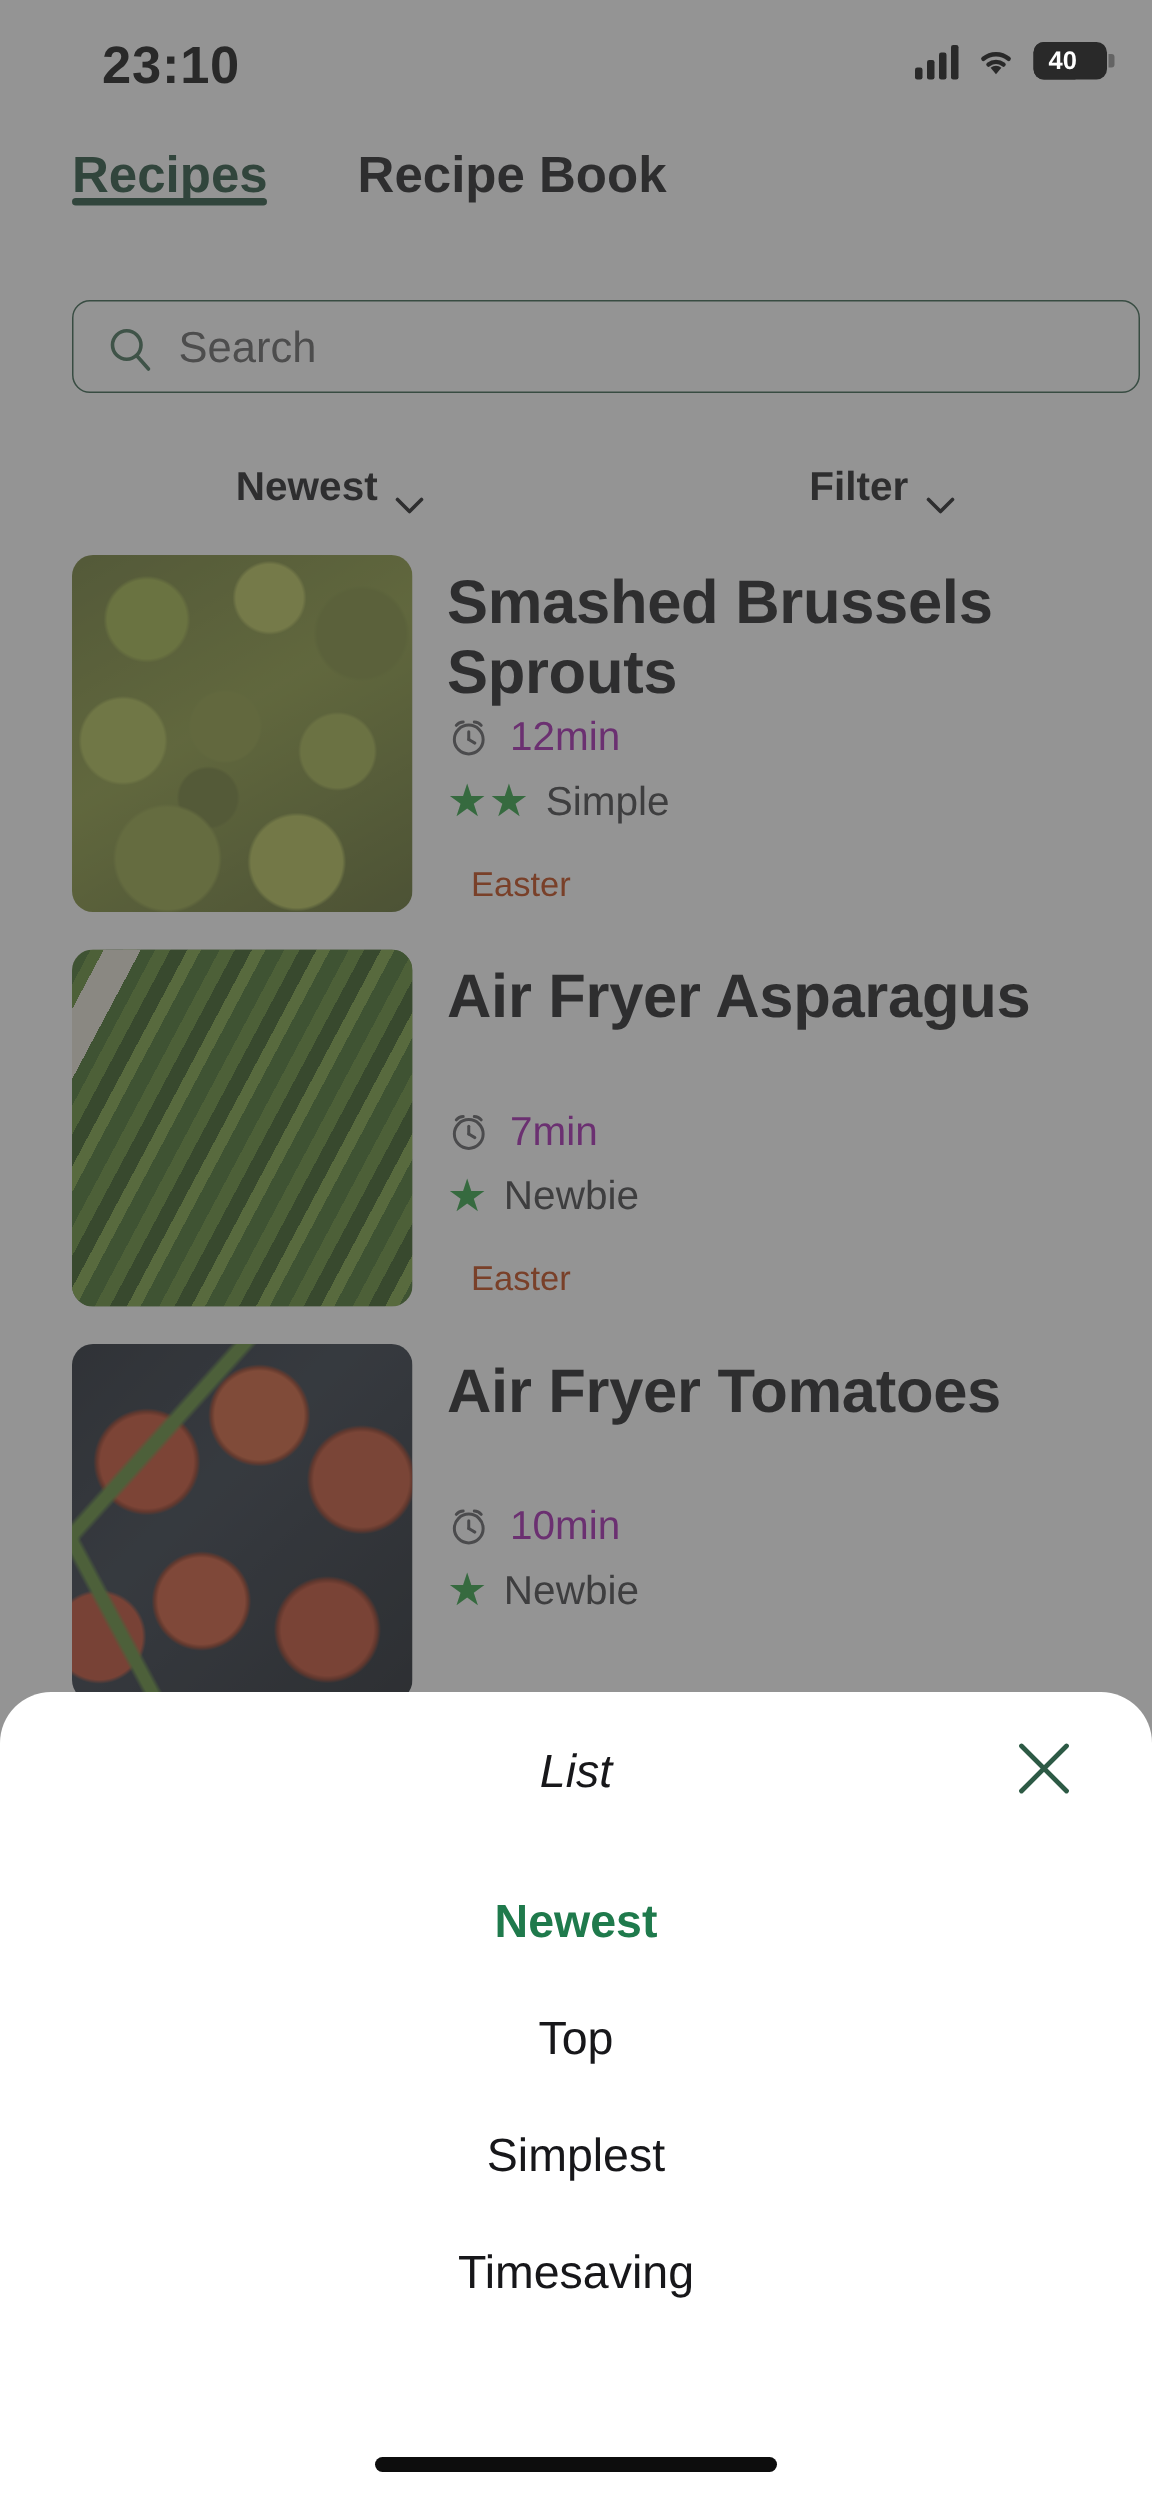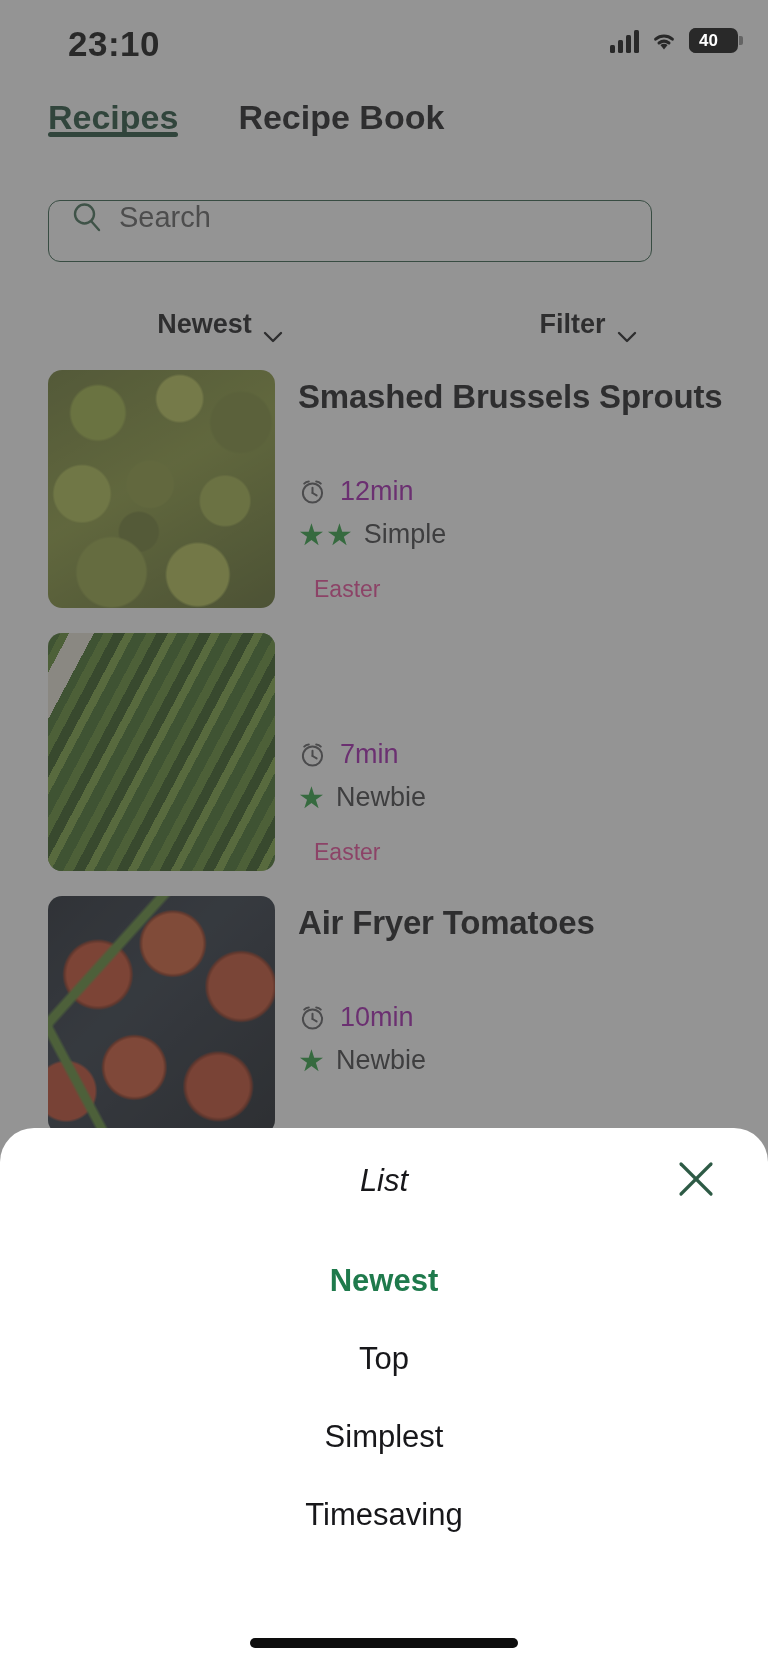--- a/index.html
+++ b/index.html
@@ -76,23 +76,23 @@
   }
   .tab.active { color:#1f4d38; }
   .tab.active::after {
     content:""; position:absolute; left:0; right:0; bottom:0;
     height:5px; background:#1f4d38; border-radius:3px;
   }
 
   
   .search {
     position:absolute; top:200px; left:28px;
-    width:604px; height:62px;
+    width:712px; height:62px;
     border:1.5px solid #2f5c46; border-radius:12px;
-    display:flex; align-items:flex-start; padding:0 22px; gap:16px;
+    display:flex; align-items:flex-end; padding:12px 22px; gap:16px;
     background:transparent;
   }
   .search .q { width:32px; height:32px; flex:none; }
   .search .ph { font-size:29px; color:#5d5d5f; }
 
   
   .filters {
     position:absolute; top:297px; left:28px;
     width:712px; display:flex; gap:24px;
   }
@@ -107,35 +107,35 @@
   
   .list { position:absolute; top:370px; left:28px; width:712px; }
   .card { position:relative; display:flex; gap:23px; margin-bottom:25px; }
   .thumb {
     width:227px; height:238px; flex:none;
     border-radius:14px; overflow:hidden; position:relative;
   }
   .thumb .img { position:absolute; inset:0; }
   .meta { flex:1; padding-top:8px; position:relative; }
   .rtitle {
-    font-size:33px; font-weight:700; color:#17171a;
+    font-size:41px; font-weight:700; color:#17171a;
     line-height:1.15; letter-spacing:-0.2px;
   }
   .rinfo { position:absolute; left:0; top:106px; }
   .timerow { display:flex; align-items:center; gap:13px; margin-bottom:12px; }
   .clock { width:29px; height:29px; flex:none; }
   .timetxt { font-size:27px; color:#a21caf; }
   .diffrow { display:flex; align-items:center; gap:11px; }
   .stars { display:flex; gap:1px; }
   .star { font-size:30px; line-height:1; color:#2aa03f; }
   .difftxt { font-size:27px; color:#3b3b3e; }
   .tagrow { margin-top:19px; display:flex; gap:10px; }
   .tag {
     background:rgba(255,255,255,.22);
-    color:#ec4899; font-size:23px;
+    color:#c2410c; font-size:23px;
     padding:7px 16px; border-radius:6px;
   }
 
   
   #scrim {
     position:absolute; inset:0;
     background:rgba(64,64,64,.56);
   }
 
   
@@ -306,20 +306,21 @@
             </div>
           </div>
         </div>
       </div>
 
       <div class="card">
         <div class="thumb">
           <div class="img img-asparagus"></div>
         </div>
         <div class="meta">
+          <div class="rtitle">Air Fryer Asparagus</div>
           <div class="rinfo">
             <div class="timerow">
               <span class="clock">
                 <svg viewBox="0 0 29 29" width="29" height="29">
                   <circle cx="14.5" cy="16" r="9.6" stroke="#5a5a5d" stroke-width="2" fill="none"></circle>
                   <line x1="14.5" y1="16" x2="14.5" y2="10.8" stroke="#5a5a5d" stroke-width="2" stroke-linecap="round"></line>
                   <line x1="14.5" y1="16" x2="18.6" y2="18.4" stroke="#5a5a5d" stroke-width="2" stroke-linecap="round"></line>
                   <path d="M6.2 6.6a6 6 0 014.6-2.2" stroke="#5a5a5d" stroke-width="2" fill="none" stroke-linecap="round"></path>
                   <path d="M22.8 6.6a6 6 0 00-4.6-2.2" stroke="#5a5a5d" stroke-width="2" fill="none" stroke-linecap="round"></path>
                 </svg>

